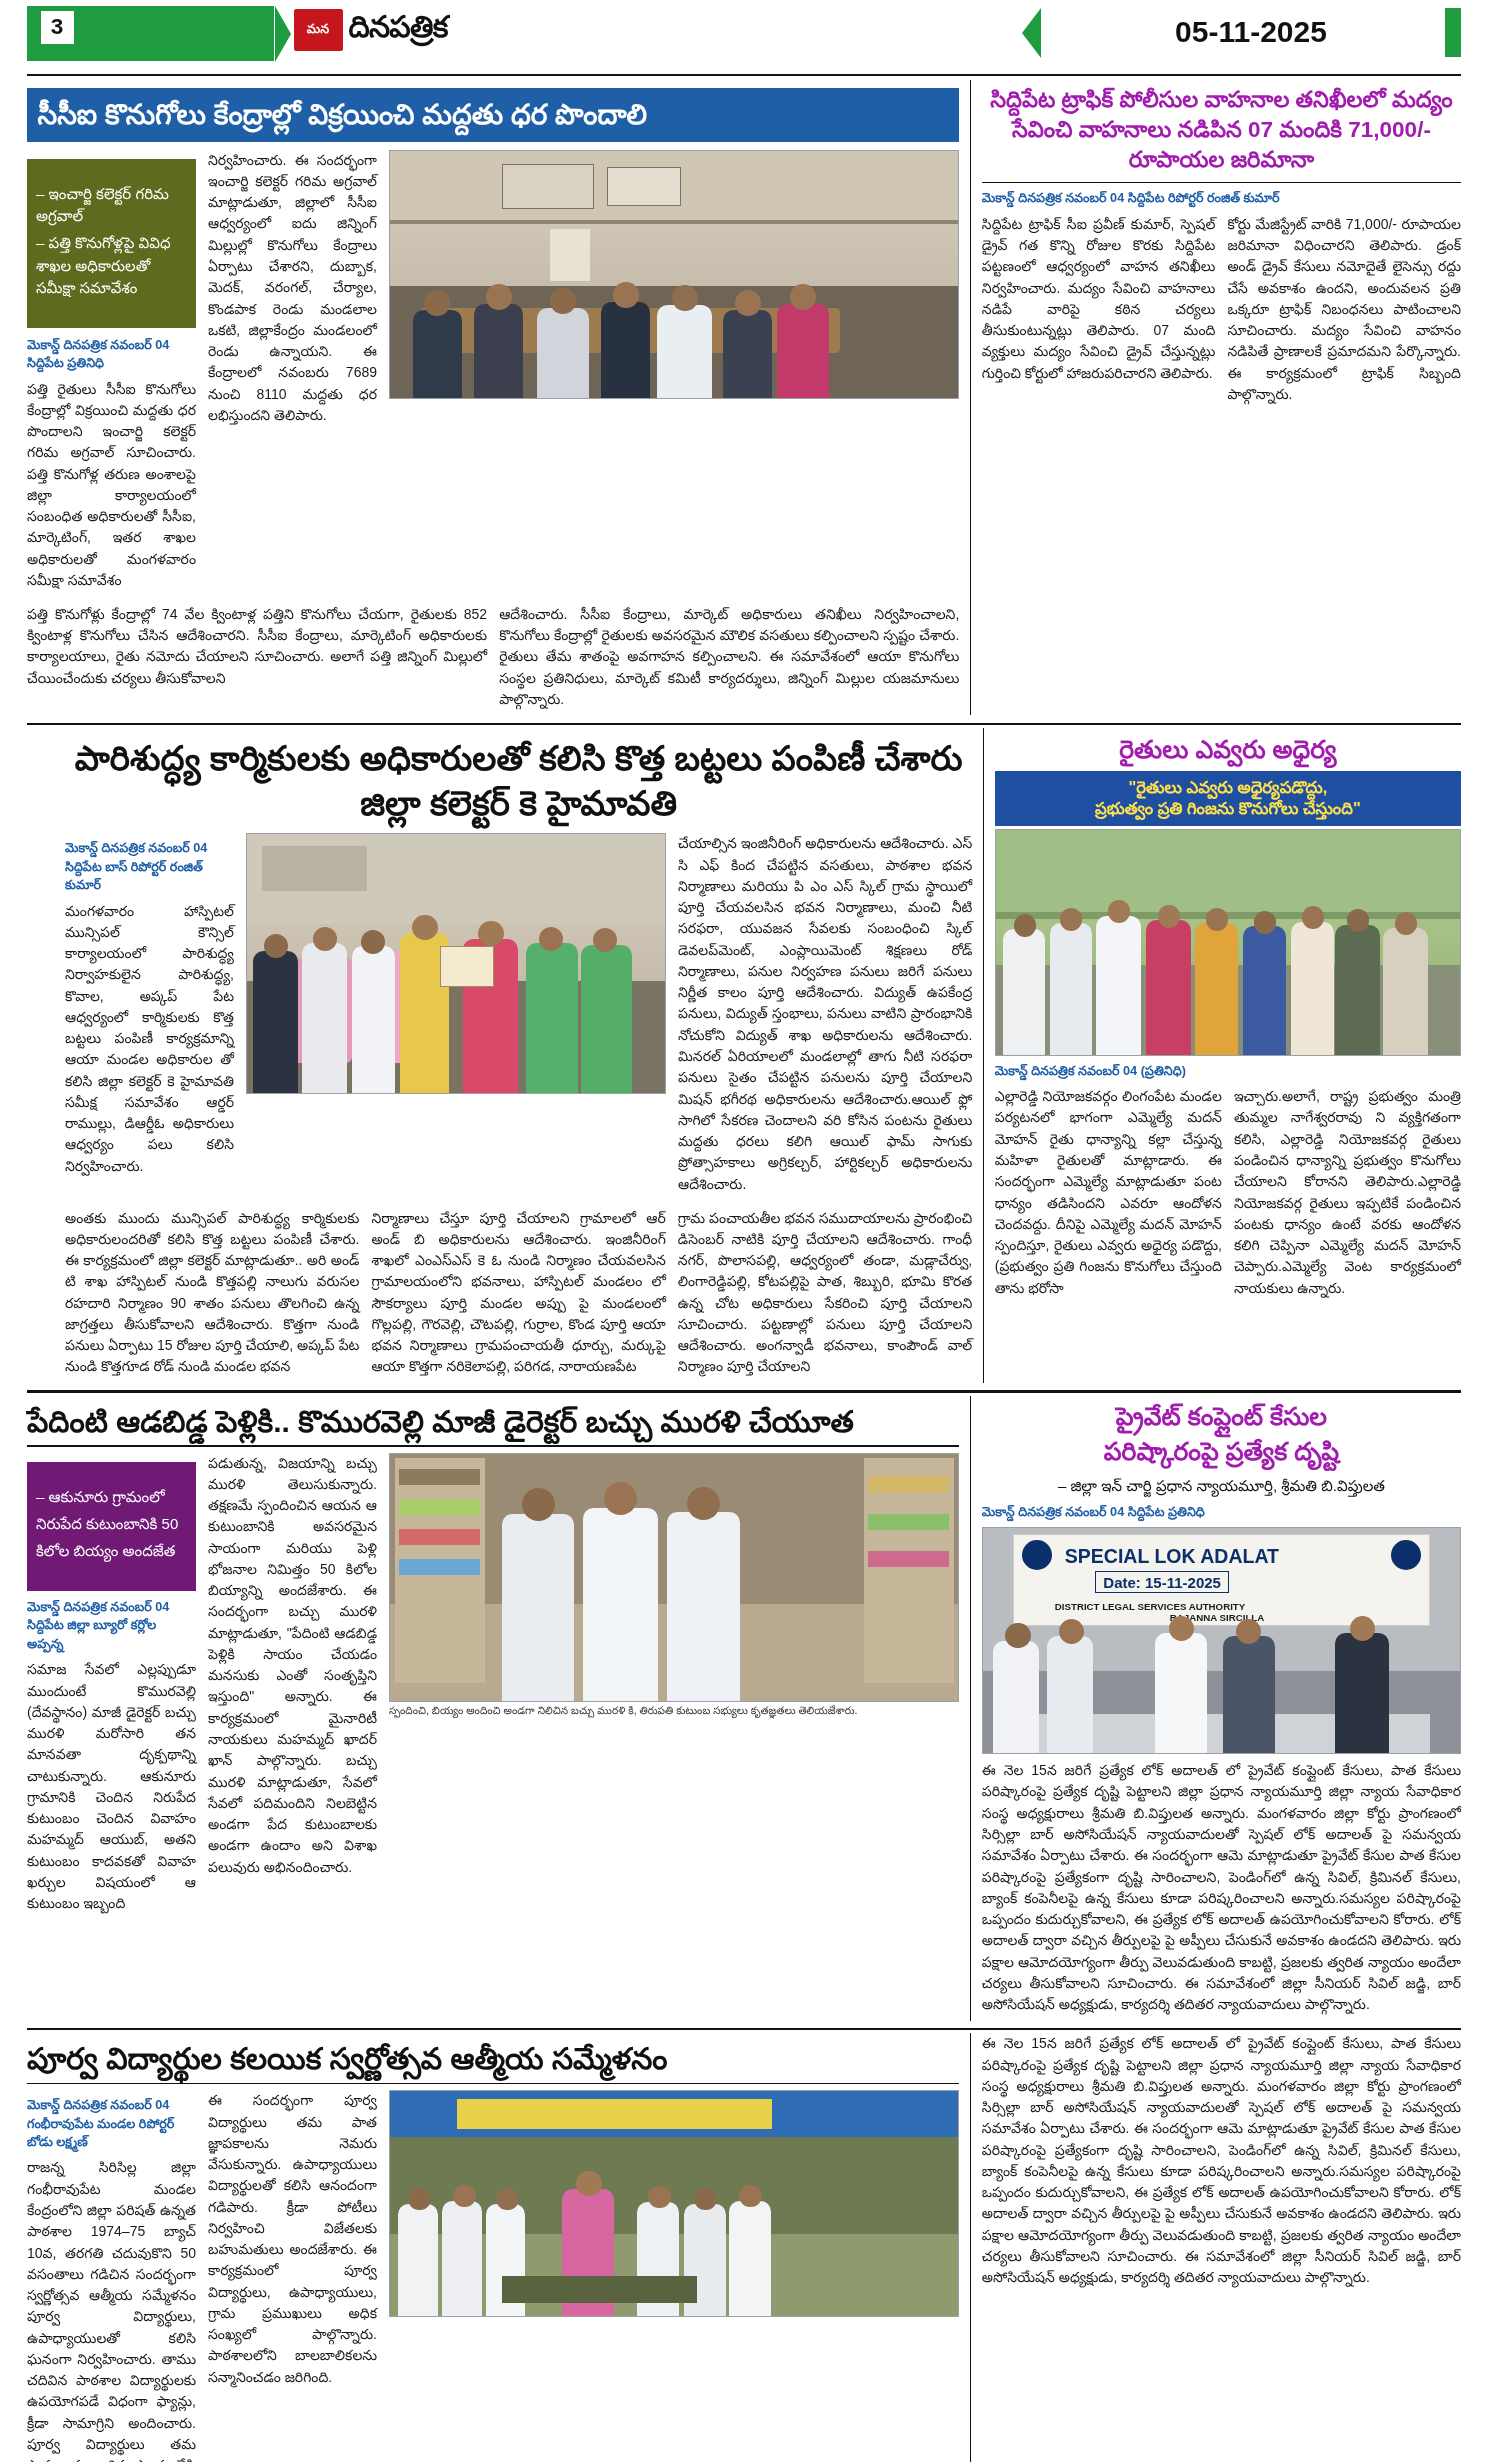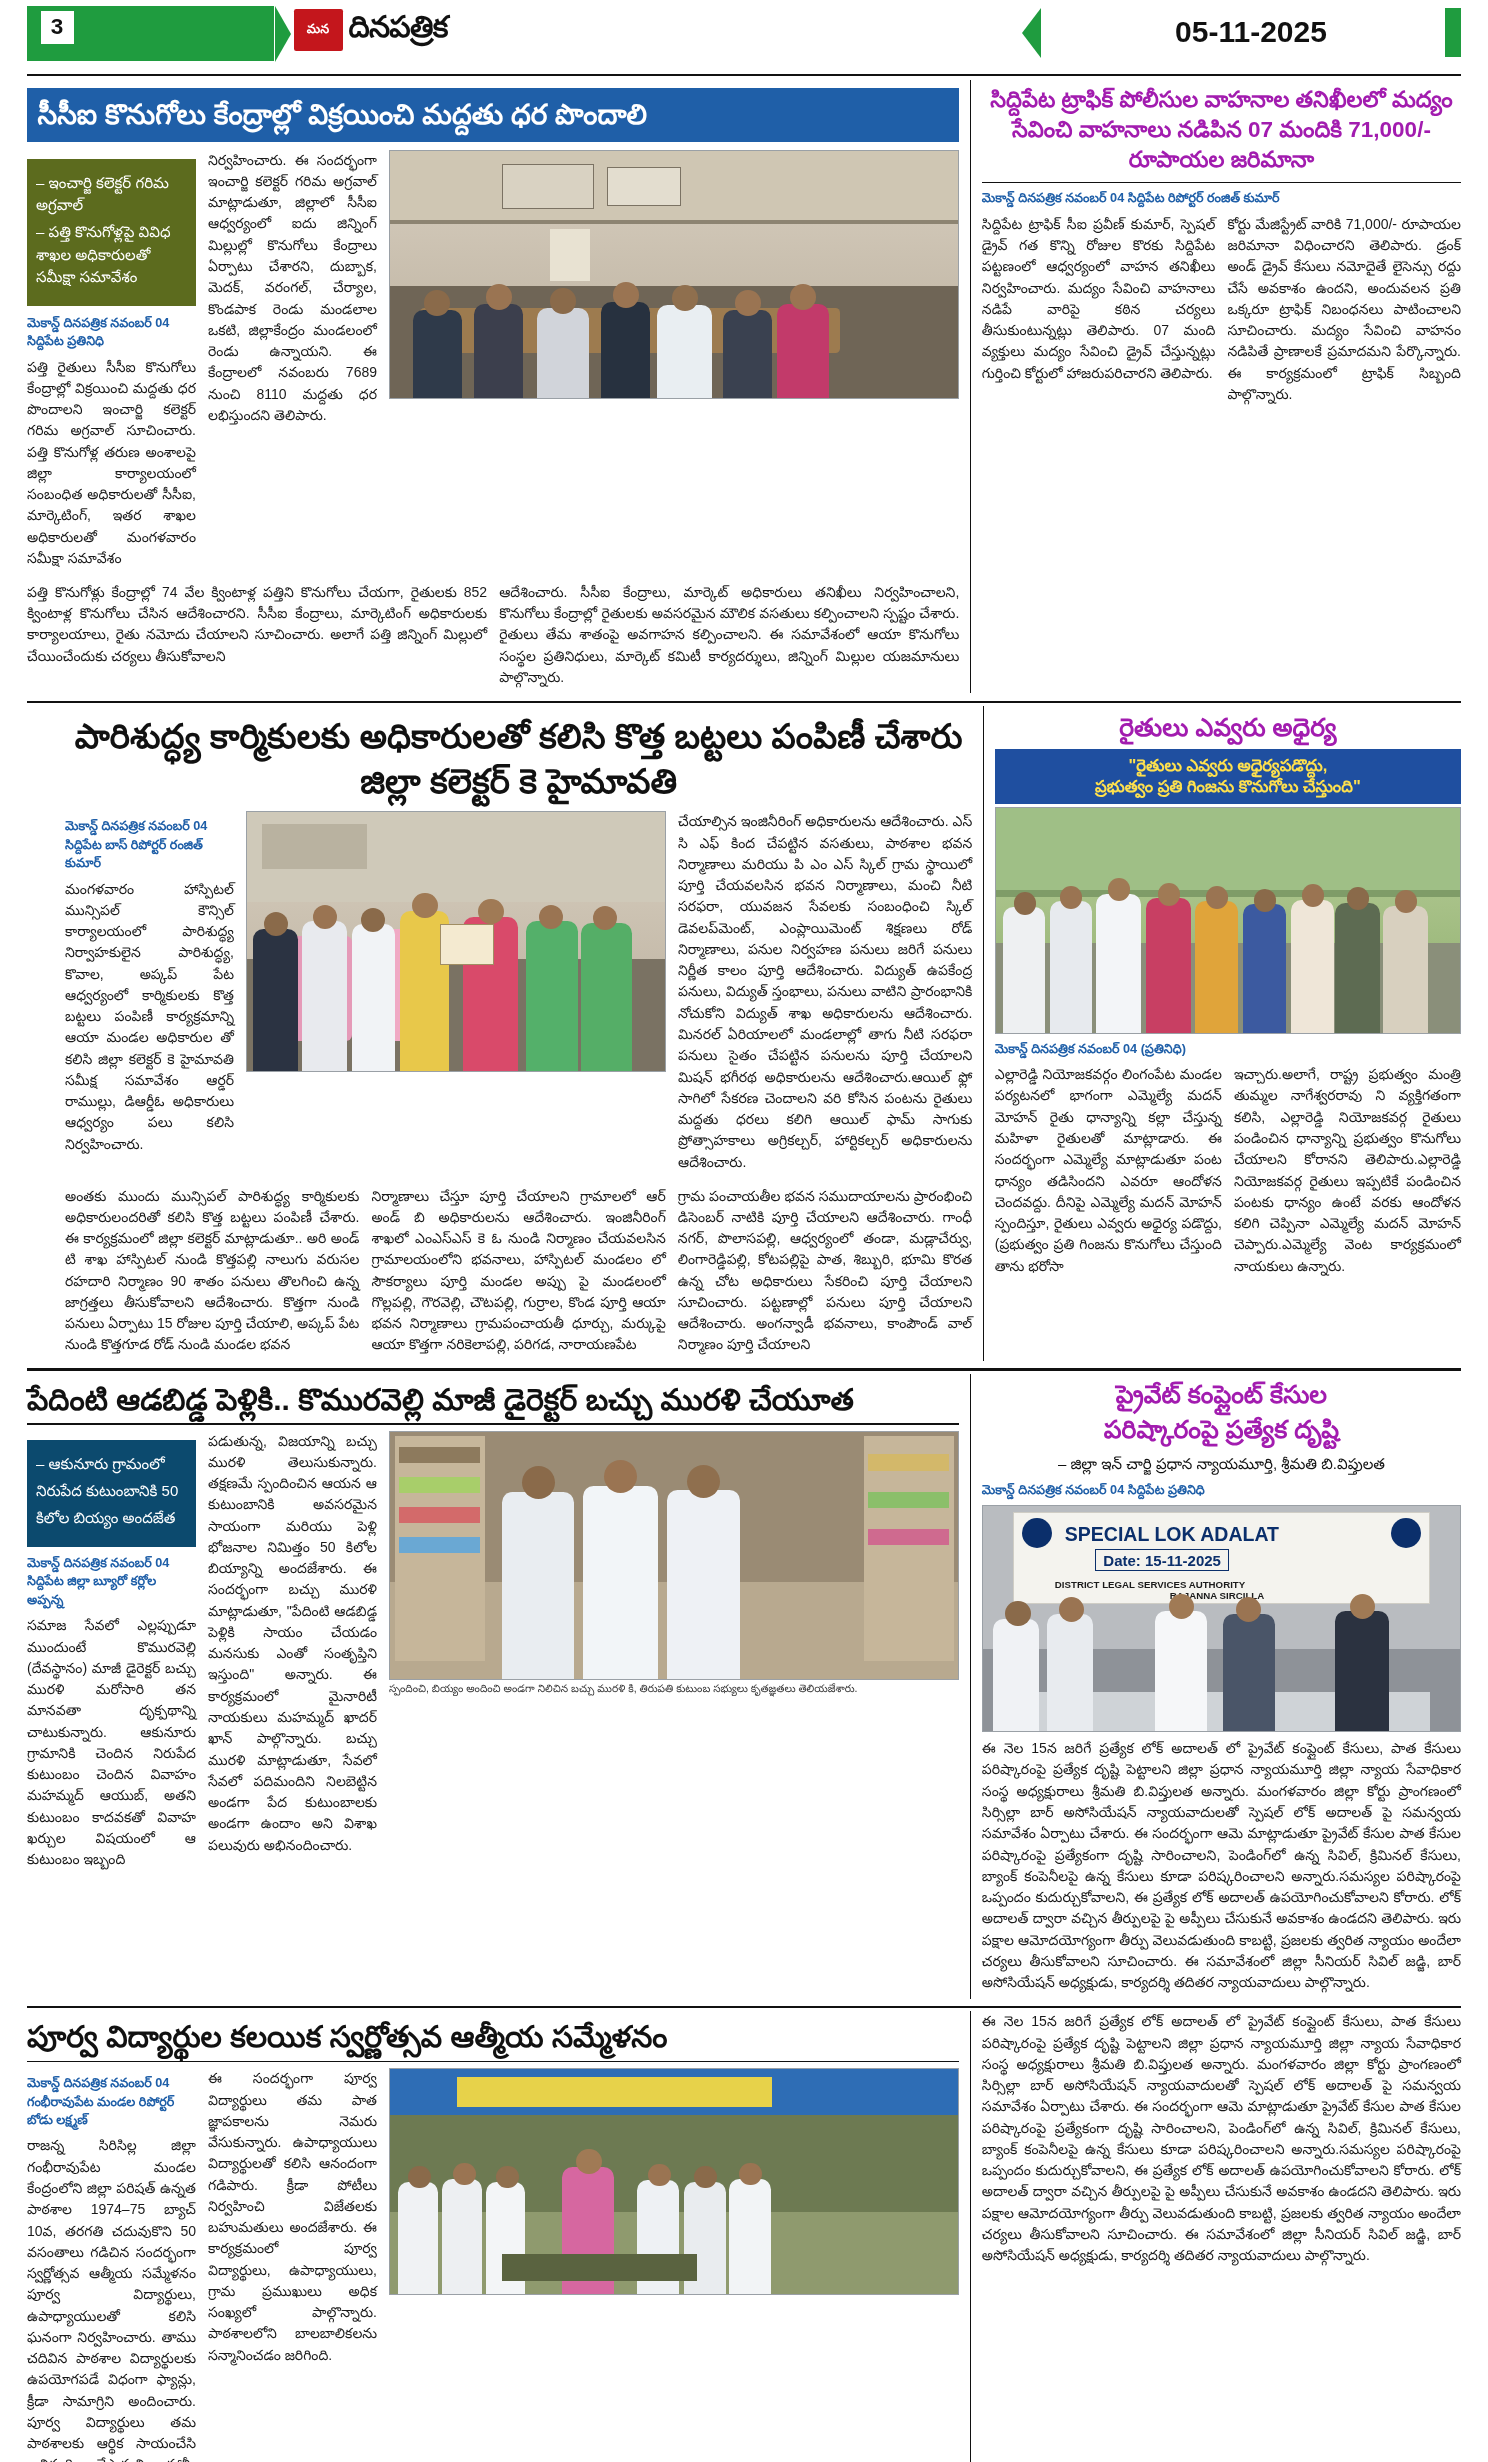--- a/index.html
+++ b/index.html
@@ -104,21 +104,21 @@
     line-height:1.35;text-align:center;
     margin:7.5px 0 6px 0;
   }
   .head-left{
     font-size:30px;font-weight:bold;color:#111;
     line-height:1.3;margin:6px 0 4.5px 0;
   }
   .kicker{
     background:#5c6b1e;color:#fff;
     font-size:15px;line-height:1.5;
-    padding:13px 9px;
+    padding:24px 9px;
     margin:9px 0 7.5px 0;
   }
   .kicker-line{display:block;margin-bottom:4.5px;}
   .byline{
     font-size:12.7px;color:#1f5fa8;font-weight:bold;
     line-height:1.45;margin:6px 0 6px 0;
   }
   .subhead-dash{
     font-size:15px;color:#111;line-height:1.45;margin:6px 0 4.5px 0;
     text-align:center;
@@ -388,21 +388,21 @@
   <div class="rule" style="margin-top:7.5px;"></div>
 
   <div class="cols" style="margin-top:3px;">
 
     <div class="col" style="width:934px;">
       <div class="head-left">పేదింటి ఆడబిడ్డ పెళ్లికి.. కొమురవెల్లి మాజీ డైరెక్టర్ బచ్చు మురళి చేయూత</div>
       <div class="rule" style="height:1.5px;margin:3px 0 6px 0;"></div>
 
       <div class="subcols">
         <div class="subcol" style="flex:0 0 169px;">
-          <div class="kicker" style="background:#0c4a6e;">
+          <div class="kicker" style="background:#701a75;">
             <span class="kicker-line">– ఆకునూరు గ్రామంలో</span>
             <span class="kicker-line">నిరుపేద కుటుంబానికి 50</span>
             <span class="kicker-line">కిలోల బియ్యం అందజేత</span>
           </div>
           <div class="byline">మెకాన్డ్ దినపత్రిక నవంబర్ 04 సిద్దిపేట జిల్లా బ్యూరో కర్లోల అప్పన్న</div>
           <div class="body">
               <p>సమాజ సేవలో ఎల్లప్పుడూ ముందుంటే కొమురవెల్లి (దేవస్థానం) మాజీ డైరెక్టర్ బచ్చు మురళి మరోసారి తన మానవతా దృక్పథాన్ని చాటుకున్నారు. ఆకునూరు గ్రామానికి చెందిన నిరుపేద కుటుంబం చెందిన వివాహం మహమ్మద్ ఆయుబ్, అతని కుటుంబం కాదవకతో వివాహ ఖర్చుల విషయంలో ఆ కుటుంబం ఇబ్బంది</p>
             </div>
         </div>
 

